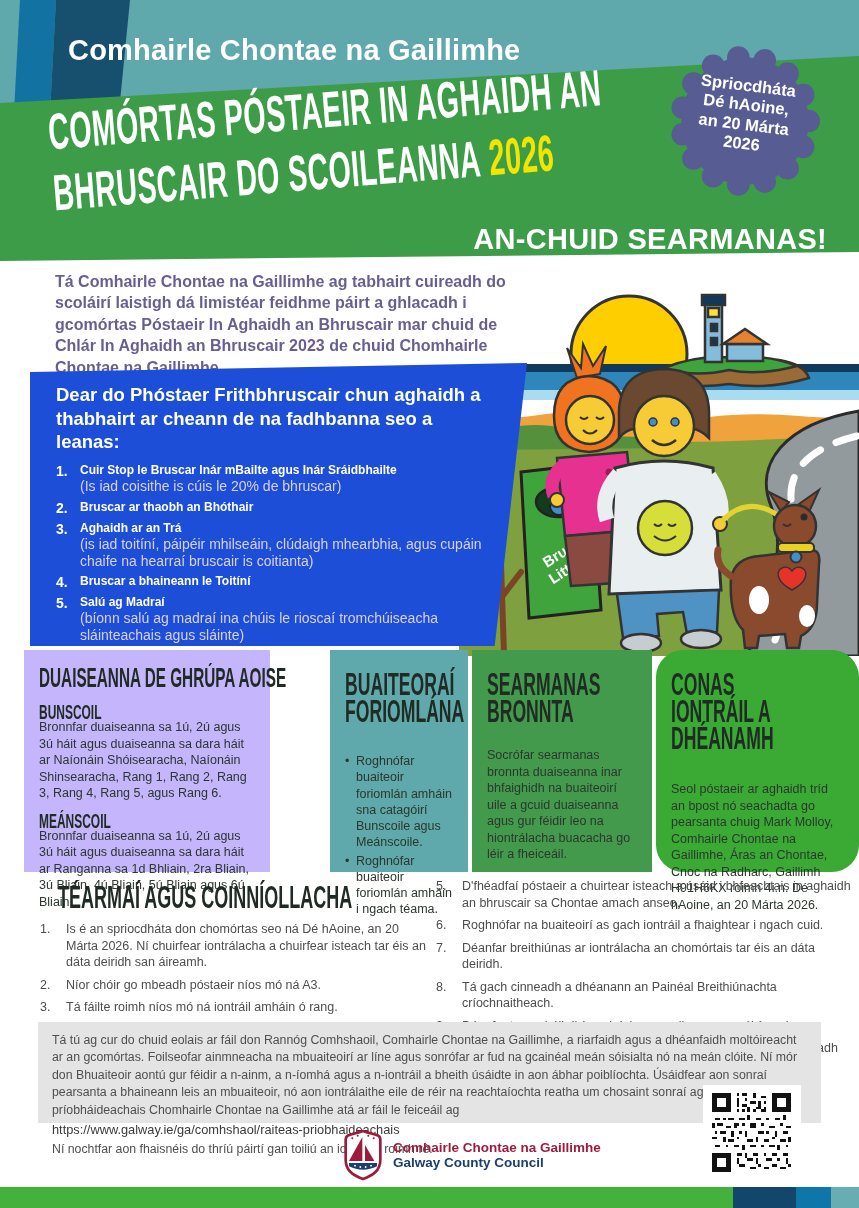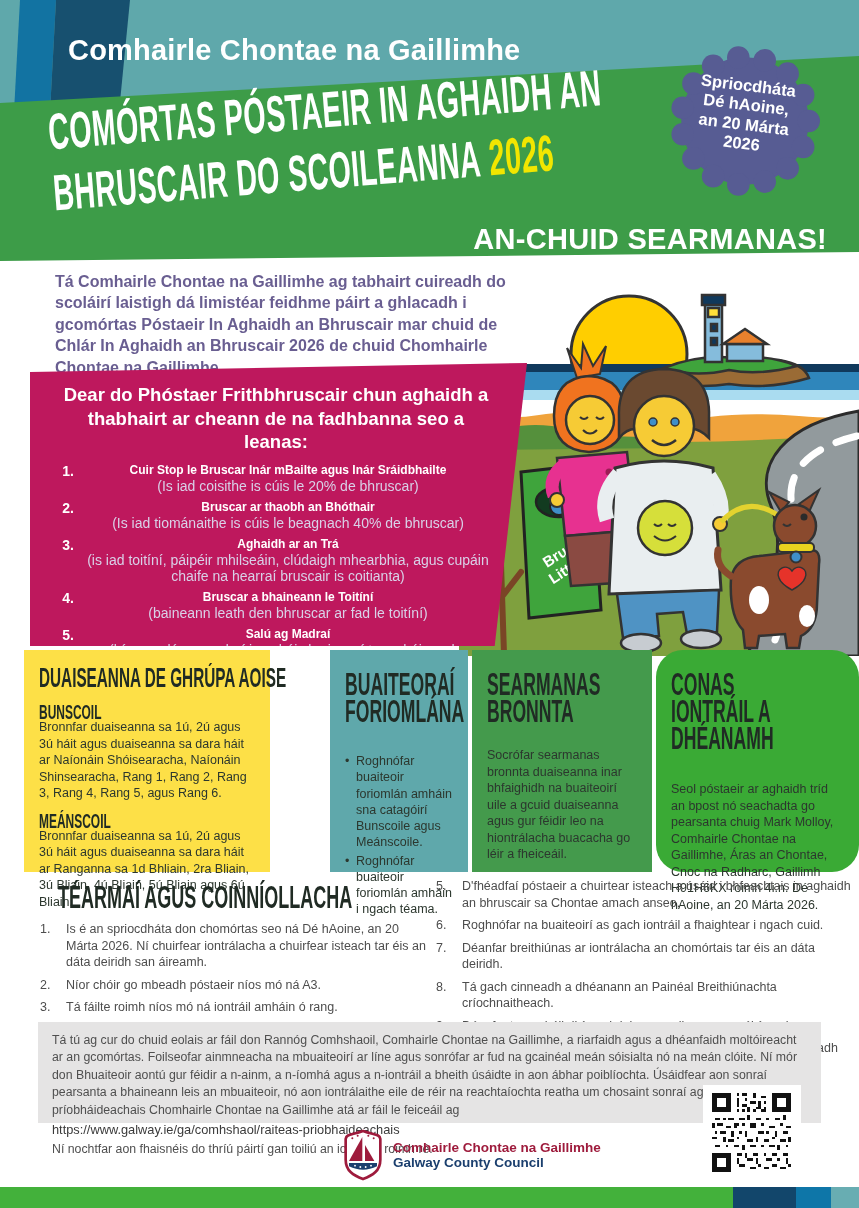--- a/index.html
+++ b/index.html
@@ -20,34 +20,34 @@
 
   
   .badge { position:absolute; left:670px; top:46px; width:150px; height:150px; }
   .badge-text { position:absolute; left:0; top:30px; width:150px; text-align:center; color:#ffffff;
                 font-size:16.5px; font-weight:700; line-height:1.18; transform:rotate(7deg); }
 
   
   .intro { position:absolute; left:55px; top:271px; width:472px; color:#695e91; font-size:16px; font-weight:700; line-height:1.34; }
 
   
-  .purple-box { position:absolute; left:30px; top:363px; width:497px; height:283px; background:#be185d;
-                clip-path:polygon(0 9px, 100% 0, 93.5% 100%, 0 100%); padding:20px 26px 12px 26px; color:#ffffff;text-align:center; }
+  .purple-box { position:absolute; left:30px; top:363px; width:497px; height:283px; background:#1d4ed8;
+                clip-path:polygon(0 9px, 100% 0, 93.5% 100%, 0 100%); padding:20px 26px 12px 26px; color:#ffffff; }
   .purple-head { font-size:18.5px; font-weight:800; line-height:1.28; margin-bottom:9px; width:440px; }
   .pitem { display:grid; grid-template-columns:24px 1fr; margin-bottom:5px; width:440px; }
   .pnum { font-weight:800; font-size:14px; }
   .ptitle { font-weight:800; font-size:12px; line-height:1.25; }
   .pdetail { font-weight:400; font-size:14px; line-height:1.2; color:#d9d1e8; }
 
   
   .illus { position:absolute; left:459px; top:266px; width:400px; height:390px; }
 
   
   .col { position:absolute; top:650px; height:222px; padding:13px 15px; }
-  .col1 { left:24px;  width:246px; background:#fde047; }
+  .col1 { left:24px;  width:246px; background:#c4b5fd; }
   .col2 { left:330px; width:138px; background:#5fa8ab; }
   .col3 { left:472px; width:180px; background:#449a4c; }
   .col4 { left:656px; width:203px; background:#3aaa35;border-radius:27px; }
   .comic { font-weight:800; color:#202b24; white-space:nowrap; transform-origin:0 0; }
   .col-h1 { font-size:17px; transform:scale(0.9,1.6); height:30px; }
   .col-h2 { font-size:20px; line-height:27px; transform:scale(0.88,1.6); }
   .col-sub { font-size:13px; transform:scale(0.92,1.5); height:18px; margin-top:8px; }
   .col-body { font-size:12.5px; line-height:1.32; color:#2c372e; }
   .bullets { margin-top:6px; }
   .bul { display:grid; grid-template-columns:11px 1fr; font-size:12.5px; line-height:1.3; color:#2c372e; margin-bottom:2px; }
@@ -216,50 +216,48 @@
       <circle cx="345" cy="251" r="3.5" fill="#2b2b2b"></circle>
       <path d="M324 258 q4 4 8 0" stroke="#333" stroke-width="2" fill="none"></path>
       <rect x="319" y="277" width="36" height="9" rx="4" fill="#e8d21f" stroke="#333" stroke-width="2"></rect>
       <circle cx="337" cy="291" r="5.5" fill="#3f8fc9" stroke="#333" stroke-width="2"></circle>
       <path d="M333 305 c-6 -8 -17 -2 -13 7 c2 6 13 12 13 12 c0 0 11 -6 13 -12 c4 -9 -7 -15 -13 -7 Z" fill="#e6332a" stroke="#333" stroke-width="1.5"></path>
       <ellipse cx="300" cy="334" rx="10" ry="14" fill="#ffffff"></ellipse>
       <ellipse cx="348" cy="350" rx="8" ry="11" fill="#ffffff"></ellipse>
     </g>
   </svg>
 
-  <div class="intro">Tá Comhairle Chontae na Gaillimhe ag tabhairt cuireadh do scoláirí laistigh dá limistéar feidhme páirt a ghlacadh i gcomórtas Póstaeir In Aghaidh an Bhruscair mar chuid de Chlár In Aghaidh an Bhruscair 2026 de chuid Chomhairle Chontae na Gaillimhe.</div>
+  <div class="intro">Tá Comhairle Chontae na Gaillimhe ag tabhairt cuireadh do scoláirí laistigh dá limistéar feidhme páirt a ghlacadh i gcomórtas Póstaeir In Aghaidh an Bhruscair mar chuid de Chlár In Aghaidh an Bhruscair 2023 de chuid Chomhairle Chontae na Gaillimhe.</div>
 
   <div class="purple-box">
     <div class="purple-head">Dear do Phóstaer Frithbhruscair chun aghaidh a thabhairt ar cheann de na fadhbanna seo a leanas:</div>
     <div class="pitem">
       <div class="pnum">1.</div>
       <div>
           <div class="ptitle">Cuir Stop le Bruscar Inár mBailte agus Inár Sráidbhailte</div>
            <div class="pdetail">(Is iad coisithe is cúis le 20% de bhruscar)</div>
         </div>
     </div>
     <div class="pitem">
       <div class="pnum">2.</div>
       <div>
           <div class="ptitle">Bruscar ar thaobh an Bhóthair</div>
-           <div class="pdetail">(Is iad tiománaithe is cúis le beagnach 40% de bhruscar)</div>
         </div>
     </div>
     <div class="pitem">
       <div class="pnum">3.</div>
       <div>
           <div class="ptitle">Aghaidh ar an Trá</div>
            <div class="pdetail">(is iad toitíní, páipéir mhilseáin, clúdaigh mhearbhia, agus cupáin chaife na hearraí bruscair is coitianta)</div>
         </div>
     </div>
     <div class="pitem">
       <div class="pnum">4.</div>
       <div>
           <div class="ptitle">Bruscar a bhaineann le Toitíní</div>
-           <div class="pdetail">(baineann leath den bhruscar ar fad le toitíní)</div>
         </div>
     </div>
     <div class="pitem">
       <div class="pnum">5.</div>
       <div>
           <div class="ptitle">Salú ag Madraí</div>
            <div class="pdetail">(bíonn salú ag madraí ina chúis le rioscaí tromchúiseacha sláinteachais agus sláinte)</div>
         </div>
     </div>
     <div class="pitem">

